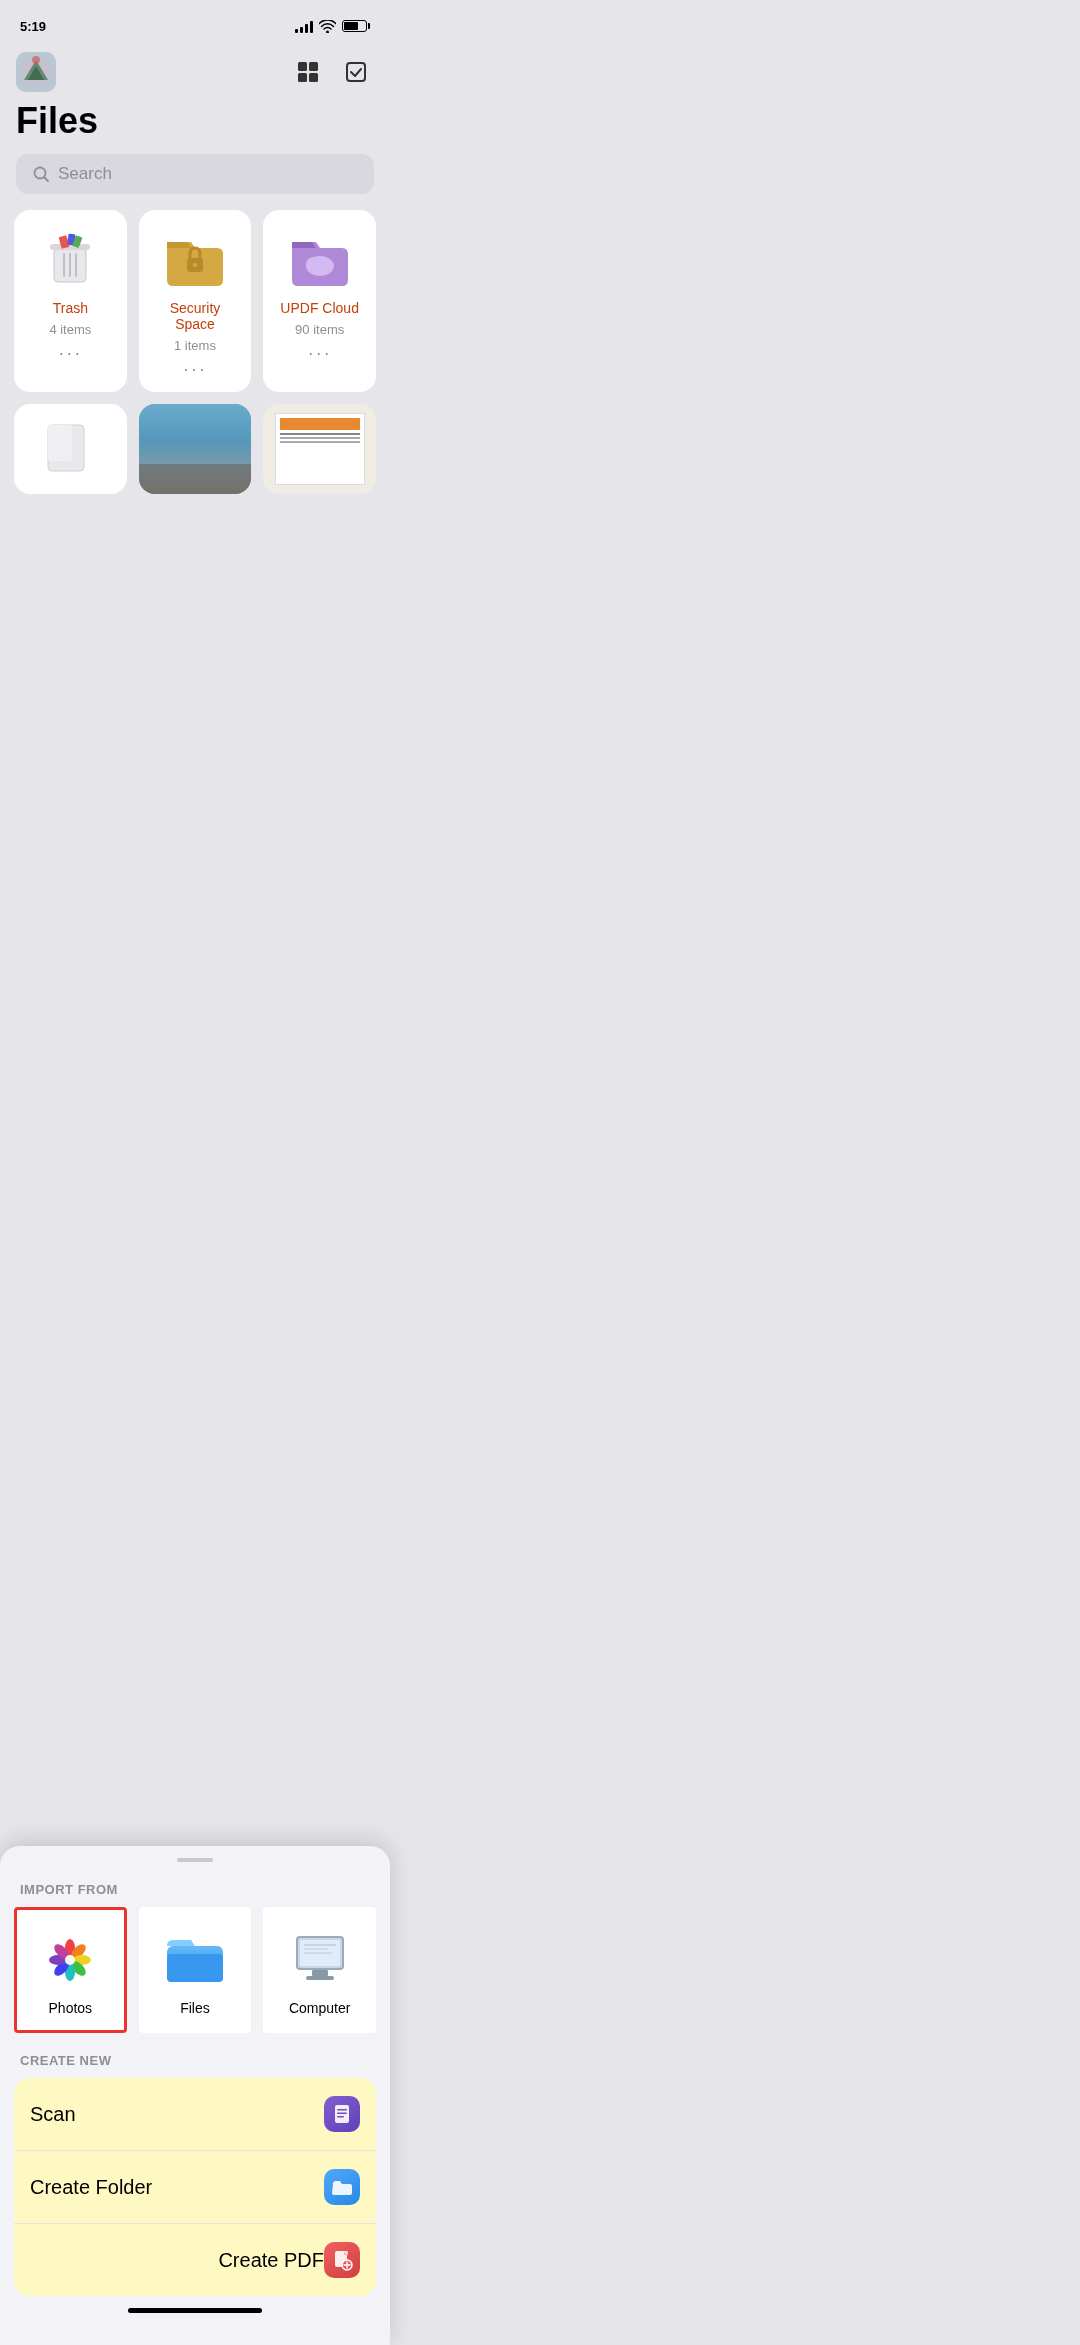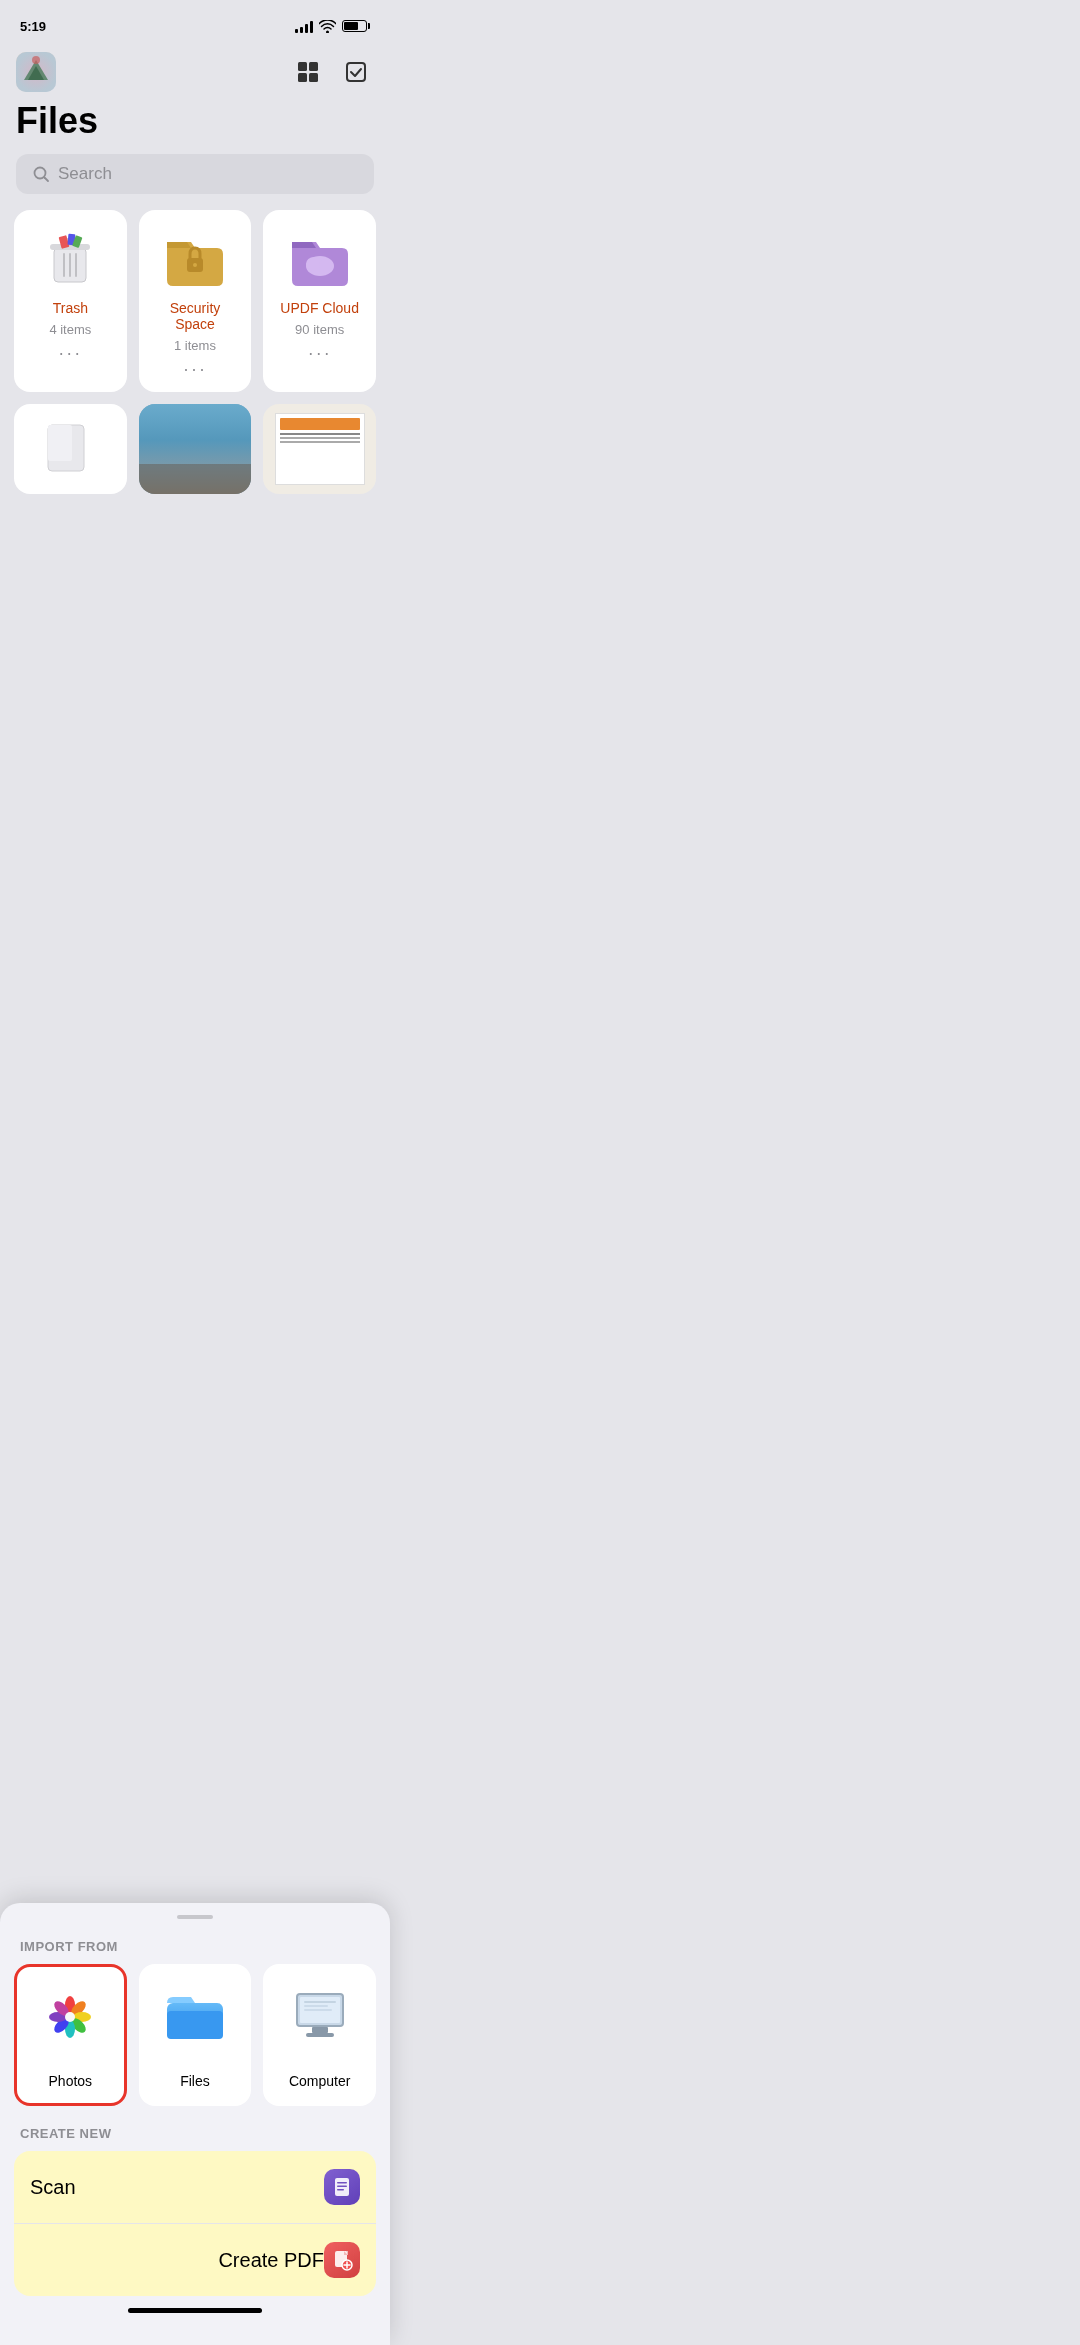--- a/index.html
+++ b/index.html
@@ -215,26 +215,26 @@
 
     
     .import-row {
       display: grid;
       grid-template-columns: repeat(3, 1fr);
       gap: 12px;
       padding: 0 14px 20px;
     }
     .import-card {
       background: #fff;
-      border-radius: 16px;
+      border-radius: 4px;
       padding: 20px 12px 14px;
       display: flex;
       flex-direction: column;
       align-items: center;
-      gap: 26px;
+      gap: 10px;
       border: 3px solid transparent;
     }
     .import-card.selected {
       border: 3px solid #e8342a;
     }
     .import-card-icon {
       width: 60px;
       height: 60px;
       display: flex;
       align-items: center;
@@ -547,20 +547,29 @@
         <svg width="22" height="22" viewBox="0 0 22 22" fill="none">
 
           <rect x="4" y="2" width="14" height="18" rx="2" fill="white" opacity="0.9"></rect>
           <rect x="6" y="6" width="10" height="1.5" rx="0.75" fill="#7050c0"></rect>
           <rect x="6" y="9.5" width="10" height="1.5" rx="0.75" fill="#7050c0"></rect>
           <rect x="6" y="13" width="7" height="1.5" rx="0.75" fill="#7050c0"></rect>
         </svg>
       </div>
     </div>
 
+    <div class="create-row">
+      <span class="create-row-label">Create Folder</span>
+      <div class="create-row-icon" style="background: linear-gradient(145deg, #50a8f8, #2888e8);">
+        <svg width="22" height="22" viewBox="0 0 22 22" fill="none">
+          <path d="M2 8 Q2 5 5 5 L9 5 L11 8 L19 8 Q21 8 21 10 L21 17 Q21 19 19 19 L3 19 Q1 19 1 17 Z" fill="white" opacity="0.9"></path>
+          <path d="M1 8 L1 8 L9 8 L7 5 Z" fill="white" opacity="0.7"></path>
+        </svg>
+      </div>
+    </div>
 
     <div class="create-row">
       <span class="create-row-label">Create PDF</span>
       <div class="create-row-icon" style="background: linear-gradient(145deg, #f06060, #d04040);">
         <svg width="22" height="22" viewBox="0 0 22 22" fill="none">
           <rect x="4" y="2" width="12" height="16" rx="2" fill="white" opacity="0.9"></rect>
           <path d="M13 2 L17 6 L13 6 Z" fill="#e05050"></path>
           <rect x="13" y="2" width="4" height="4" rx="0" fill="white" opacity="0.6"></rect>
           <circle cx="16" cy="16" r="5" fill="#f05050" stroke="white" stroke-width="1.5"></circle>
           <line x1="16" y1="13" x2="16" y2="19" stroke="white" stroke-width="1.5" stroke-linecap="round"></line>

